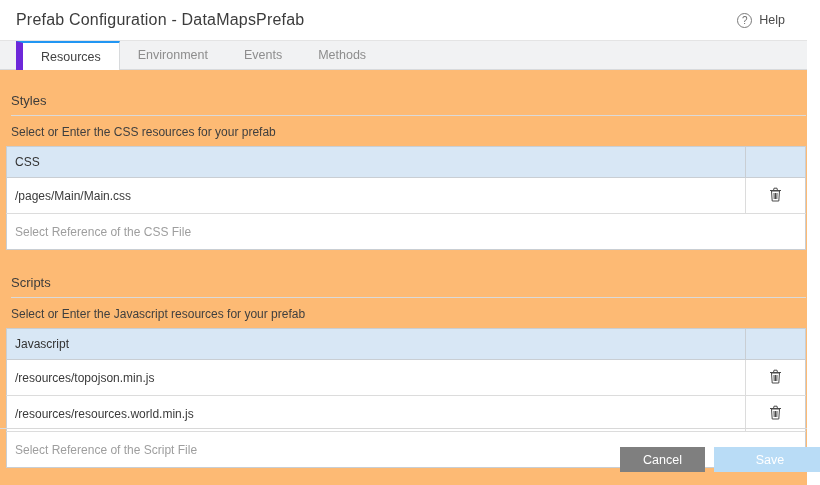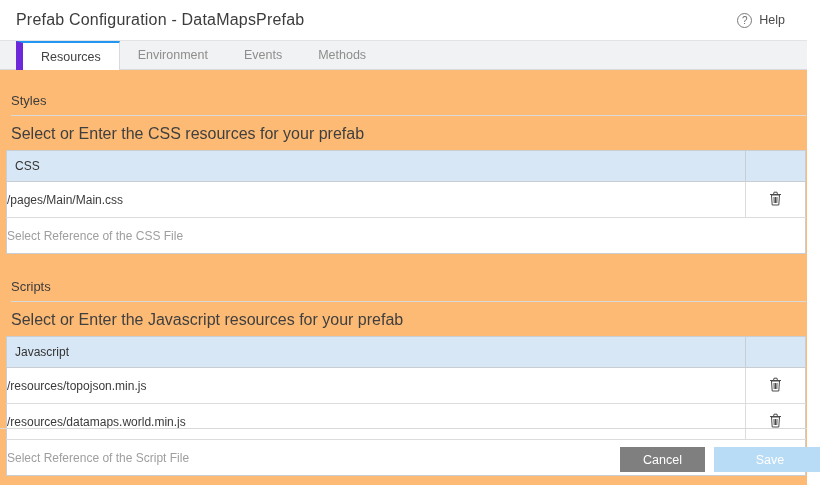--- a/index.html
+++ b/index.html
@@ -35,29 +35,29 @@
     border-left: 7px solid #6d28d9; border-right: 1px solid #d8dadc;
     border-top: 2px solid #2196f3; margin-bottom: -1px;
   }
 
   
   .content { padding: 0 1px 0 6px; }
   .section-heading {
     margin: 23px 0 0 5px; font-size: 13px; color: #3c3c3c;
     padding-bottom: 7px; border-bottom: 1px solid #dadada;
   }
-  .section-desc { margin: 9px 0 0 5px; font-size: 16px; color: #3f3f3f; }
+  .section-desc { margin: 9px 0 0 5px; font-size: 12px; color: #3f3f3f; }
 
   table.res { border-collapse: collapse; width: 800px; margin-top: 7px; border: 1px solid #c9ced3; }
   table.res th {
     background: #d8e7f5; text-align: left; font-weight: normal; font-size: 12px; color: #333;
     height: 22px; padding: 8px 8px; border-bottom: 1px solid #c9ced3;
   }
   table.res th.action-col { border-left: 1px solid #c9ced3; width: 60px; }
-  table.res td { height: 36px; font-size: 12px; color: #3a3a3a; padding: 0 0; border-bottom: 1px solid #dcdcdc; background: #fff; }
+  table.res td { height: 36px; font-size: 12px; color: #3a3a3a; padding: 0 8px; border-bottom: 1px solid #dcdcdc; background: #fff; }
   table.res td.action-cell { border-left: 1px solid #dcdcdc; text-align: center; width: 60px; }
   table.res tr.placeholder-row td { color: #9e9e9e; border-bottom: none; cursor: pointer; }
   .trash-btn { display: inline-flex; align-items: center; justify-content: center; cursor: pointer; background: none; border: none; padding: 2px; }
 
   
   .footer-divider { position: absolute; left: 0; top: 428px; width: 807px; border-top: 1px solid #d8d8d8; }
   .btn {
     position: absolute; top: 447px; height: 25px; border: none; border-radius: 0;
     font-family: "Liberation Sans", sans-serif; font-size: 12.5px; color: #ffffff; cursor: pointer;
   }
@@ -138,21 +138,21 @@
                 <path d="M4.6 3.2 L5 1.2 L8 1.2 L8.4 3.2"></path>
                 <line x1="5" y1="6" x2="5.2" y2="12"></line>
                 <line x1="6.5" y1="6" x2="6.5" y2="12"></line>
                 <line x1="8" y1="6" x2="7.8" y2="12"></line>
               </svg>
             </span>
           </button>
         </td>
       </tr>
       <tr>
-        <td>/resources/datamaps.world.min.js</td>
+        <td>/resources/resources.world.min.js</td>
         <td class="action-cell">
           <button class="trash-btn">
             <span>
               <svg width="13" height="15" viewBox="0 0 13 15" fill="none" stroke="#4a4a4a" stroke-width="1">
                 <path d="M2.5 4 L3.2 14 L9.8 14 L10.5 4 Z"></path>
                 <line x1="1" y1="3.5" x2="12" y2="3.5"></line>
                 <path d="M4.6 3.2 L5 1.2 L8 1.2 L8.4 3.2"></path>
                 <line x1="5" y1="6" x2="5.2" y2="12"></line>
                 <line x1="6.5" y1="6" x2="6.5" y2="12"></line>
                 <line x1="8" y1="6" x2="7.8" y2="12"></line>

